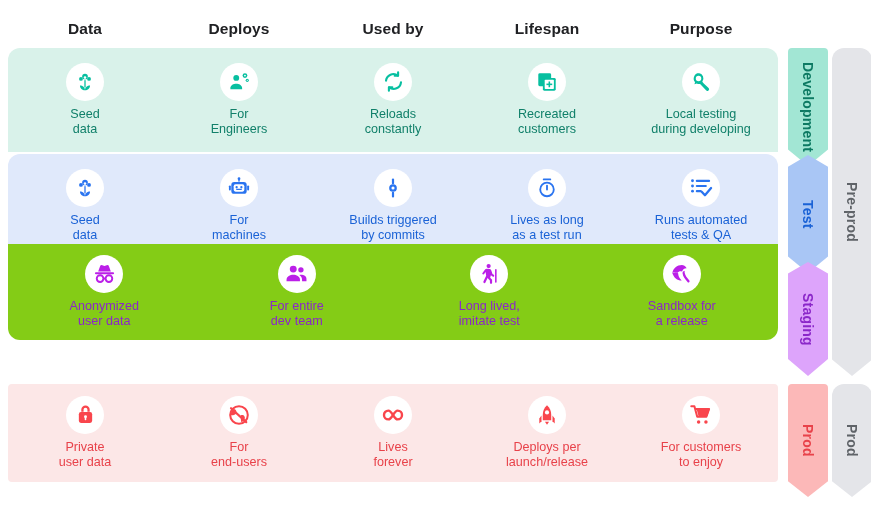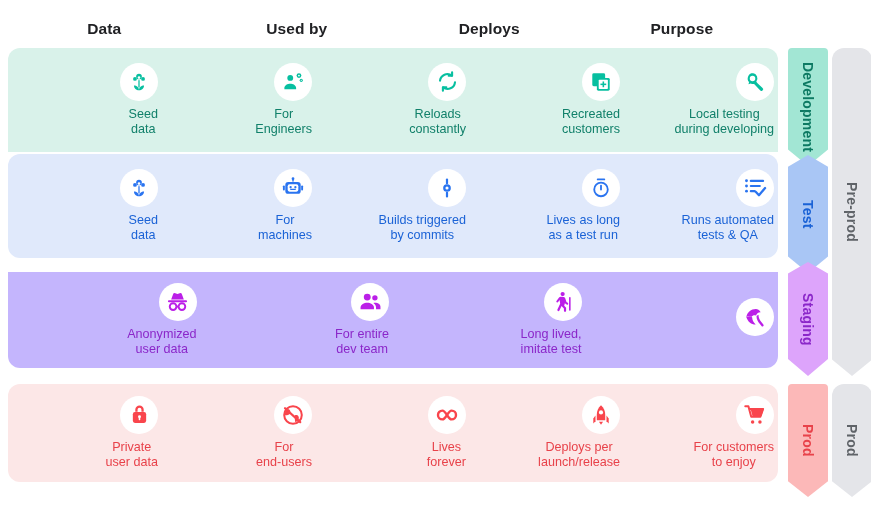--- a/index.html
+++ b/index.html
@@ -35,28 +35,28 @@
   .band {
     position: absolute;
     left: 8px;
     width: 770px;
     border-radius: 12px;
     display: flex;
     align-items: center;
   }
   .band-dev     { top: 48px;  height: 104px; background: #d9f2ea; border-radius: 12px 12px 0 0; }
   .band-test    { top: 154px; height: 104px; background: #e0e9fb; }
-  .band-staging { top: 272px; height: 96px;  background: #c4b5fd; border-radius: 0 0 12px 12px; }
-  .band-prod    { top: 384px; height: 98px;  background: #fce7e7; border-radius: 12px; }
+  .band-staging { top: 244px; height: 96px;  background: #84cc16; border-radius: 0 0 12px 12px; }
+  .band-prod    { top: 384px; height: 98px;  background: #fce7e7; border-radius: 4px; }
 
   .cell {
     flex: 1 1 0;
     display: flex;
     flex-direction: column;
-    align-items: flex-end;
+    align-items: center;
     justify-content: center;
     padding: 0 4px;
   }
   .icon-circle {
     width: 38px; height: 38px;
     border-radius: 50%;
     background: #ffffff;
     display: flex;
     align-items: center;
     justify-content: center;
@@ -140,22 +140,23 @@
   }
   .chev-prod-outer span { color: #5f6368; }
 </style>
 </head>
 <body>
 
 <div class="board">
 
   <div class="headers">
     <div class="col-header">Data</div>
+    <div class="col-header">Deploys</div>
     <div class="col-header">Used by</div>
-    <div class="col-header">Deploys</div>
+    <div class="col-header">Lifespan</div>
     <div class="col-header">Purpose</div>
   </div>
 
   <div class="band band-dev row-dev">
 
     <div class="cell">
       <div class="icon-circle">
         <svg width="22" height="22" viewBox="0 0 24 24" fill="#07bfa0">
           <circle cx="12" cy="6" r="3.1"></circle>
             <circle cx="7.6" cy="8.6" r="2.1"></circle>
@@ -343,20 +344,22 @@
 
     <div class="cell">
       <div class="icon-circle">
         <svg width="23" height="23" viewBox="0 0 24 24" fill="#bb1fe8">
           <path d="M12.4 3C7.4 3 3.2 6.6 2.4 11.4c2-1.3 3.9-1.1 5.2.2 1.3-1.8 3.1-2.4 4.8-1.7 1.1-2.3 2.9-3.6 5-3.4C16 4.1 14.3 3 12.4 3z"></path>
           <path d="M2.4 11.4c.9 4.6 4.9 8 9.8 8 .6 0 1.2 0 1.7-.1-2-2.6-3-5.4-2.5-7.4-1.7-.7-3.5-.1-4.8 1.7-1.3-1.3-3.2-1.5-4.2-2.2z" opacity=".0"></path>
           <path d="M13.2 10.2c-.5 2.4.8 5.7 3.4 8.6l1.7 2.1a1.2 1.2 0 0 0 1.9-1.5l-1.7-2.1c-2.5-2.9-3.7-6-3.2-8.1z"></path>
           <path d="M2.4 11.4c1.4 4.7 5.1 8 9.8 8-2.4-2.4-3.9-5.2-3.6-7.3-1.5-1.6-3.8-1.8-6.2-.7z"></path>
         </svg>
       </div>
+      <div class="cell-label">Sandbox for
+a release</div>
     </div>
   </div>
 
   <div class="band band-prod row-prod">
 
     <div class="cell">
       <div class="icon-circle">
         <svg width="21" height="21" viewBox="0 0 24 24" fill="#f9454c">
           <path d="M12 1.6a4.8 4.8 0 0 0-4.8 4.8v2.4h2.6V6.4a2.2 2.2 0 0 1 4.4 0v2.4h2.6V6.4A4.8 4.8 0 0 0 12 1.6z"></path>
           <rect x="4.4" y="9.2" width="15.2" height="12.4" rx="2.4"></rect>

